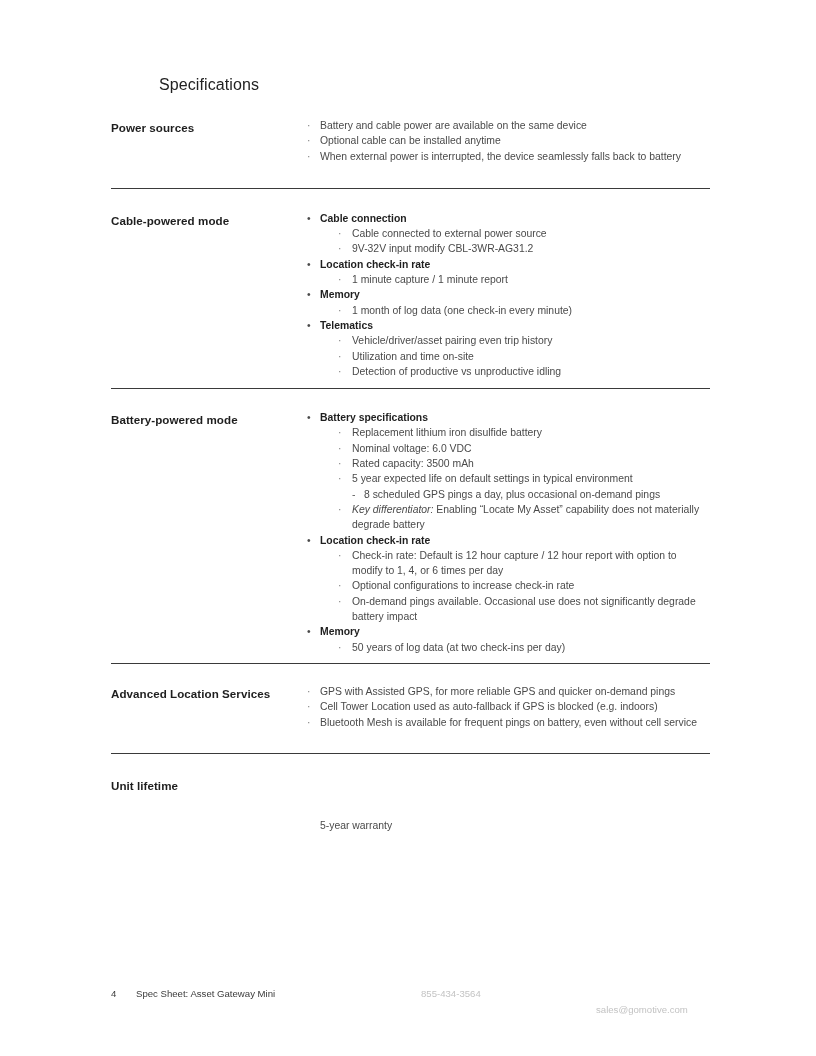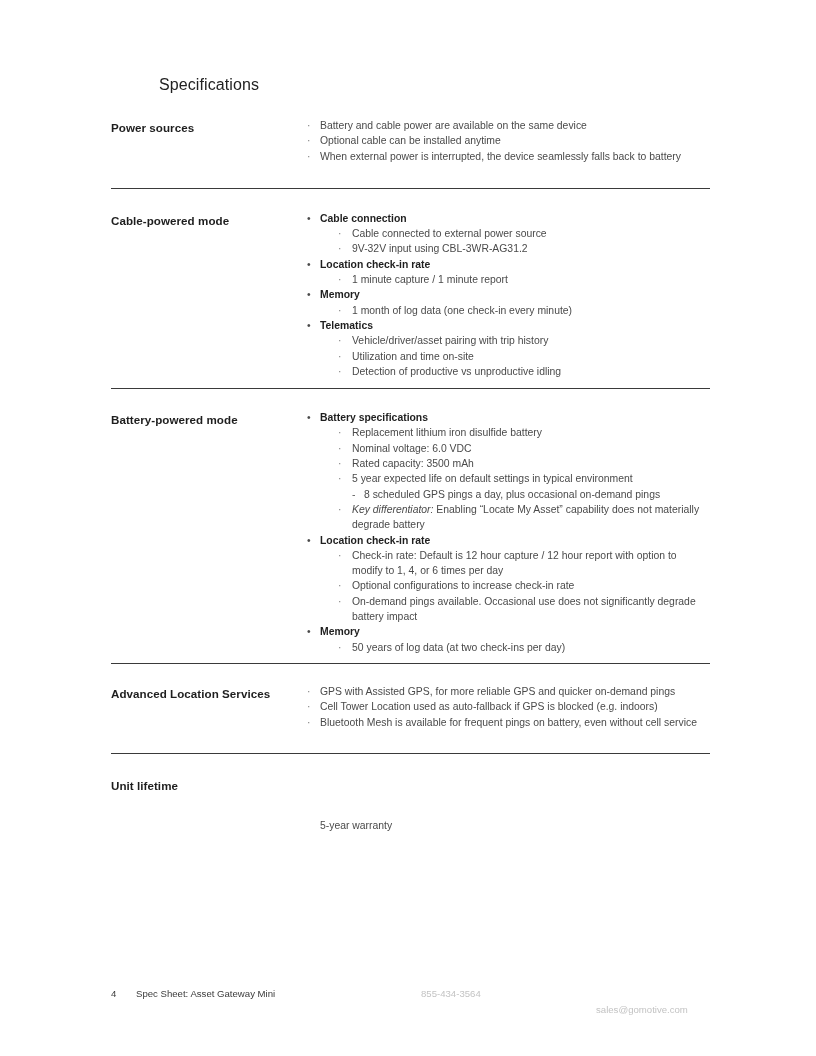--- a/index.html
+++ b/index.html
@@ -207,30 +207,30 @@
           </ul>
         </div>
       </div>
       <div class="divider" style="margin-bottom: 22px;"></div>
       <div class="section" style="margin-bottom: 9px;">
         <div class="sec-label">Cable-powered mode</div>
         <div class="sec-body">
           <ul class="lvl nested">
             <li><span class="mk">•</span><span class="txt">Cable connection</span><ul class="lvl2">
                 <li><span class="mk">·</span><span class="txt">Cable connected to external power source</span></li>
-                <li><span class="mk">·</span><span class="txt">9V-32V input using CBL-3WR-AG31.2</span></li>
+                <li><span class="mk">·</span><span class="txt">9V-32V input modify CBL-3WR-AG31.2</span></li>
               </ul></li>
             <li><span class="mk">•</span><span class="txt">Location check-in rate</span><ul class="lvl2">
                 <li><span class="mk">·</span><span class="txt">1 minute capture / 1 minute report</span></li>
               </ul></li>
             <li><span class="mk">•</span><span class="txt">Memory</span><ul class="lvl2">
                 <li><span class="mk">·</span><span class="txt">1 month of log data (one check-in every minute)</span></li>
               </ul></li>
             <li><span class="mk">•</span><span class="txt">Telematics</span><ul class="lvl2">
-                <li><span class="mk">·</span><span class="txt">Vehicle/driver/asset pairing with trip history</span></li>
+                <li><span class="mk">·</span><span class="txt">Vehicle/driver/asset pairing even trip history</span></li>
                 <li><span class="mk">·</span><span class="txt">Utilization and time on-site</span></li>
                 <li><span class="mk">·</span><span class="txt">Detection of productive vs unproductive idling</span></li>
               </ul></li>
           </ul>
         </div>
       </div>
       <div class="divider" style="margin-bottom: 21px;"></div>
       <div class="section" style="margin-bottom: 8px;">
         <div class="sec-label">Battery-powered mode</div>
         <div class="sec-body">

